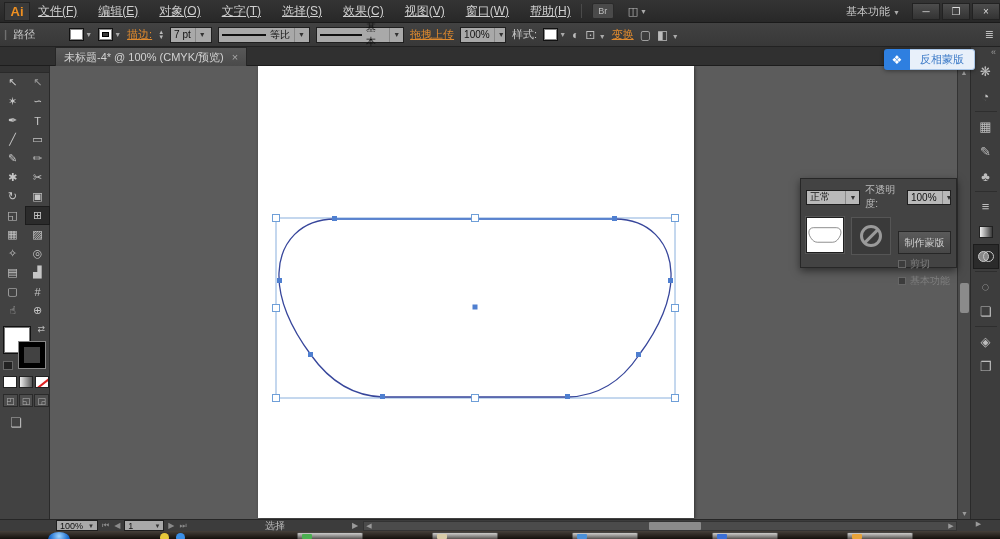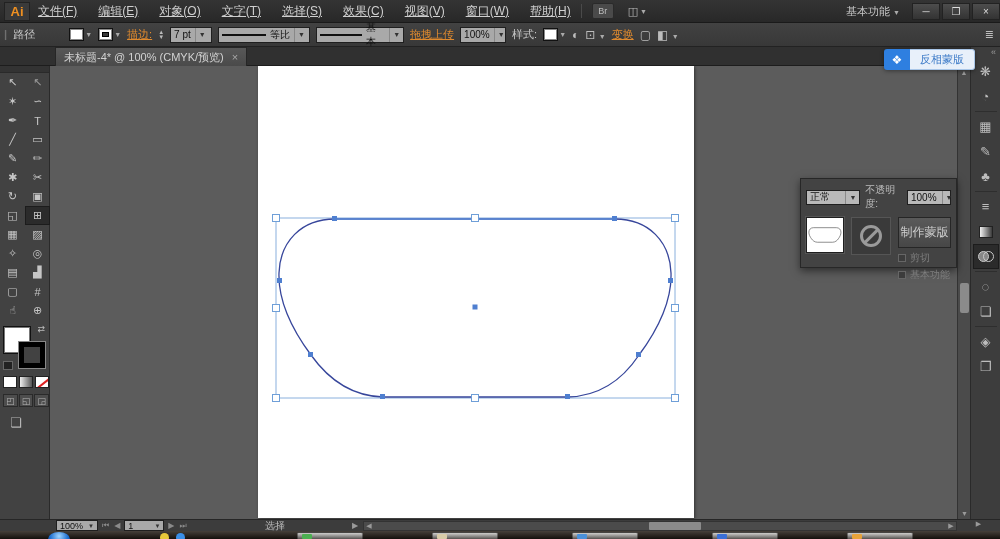--- a/index.html
+++ b/index.html
@@ -106,21 +106,21 @@
   .ptab-flyout { margin-left:auto; color:#9a9a9a; font-size:8px; display:flex; gap:6px; padding:0 4px 3px 0; align-items:center; }
   .panel-row1 { display:flex; align-items:center; gap:5px; padding:4px 5px 2px; }
   .pfield { height:15px; background:#b9b9b9; border:1px solid #1f1f1f; color:#111; display:flex; align-items:center; padding:0 3px; gap:5px; font-size:10px; }
   .pfield .fa { color:#333; font-size:7px; border-left:1px solid #8a8a8a; padding-left:3px; height:100%; display:flex; align-items:center; }
   .panel-row2 { display:flex; gap:7px; padding:4px 5px; }
   .thumb-obj { width:38px; height:36px; background:#fff; border:1px solid #1f1f1f; outline:1px solid #555; }
   .thumb-mask { width:40px; height:38px; background:#3a3a3a; border:1px solid #555; display:flex; align-items:center; justify-content:center; }
   .no-symbol { position:relative; width:22px; height:22px; border:3px solid #9a9a9a; border-radius:50%; }
   .no-symbol::after { content:""; position:absolute; left:-1px; top:7px; width:18px; height:3px; background:#9a9a9a; transform:rotate(-45deg); }
   .mask-col { display:flex; flex-direction:column; gap:3px; flex:1; }
-  .make-mask { height:31px; background:linear-gradient(#5a5a5a,#474747); border:1px solid #262626; color:#cfcfcf; font-size:12px; display:flex; align-items:center; justify-content:center; }
+  .make-mask { height:23px; background:linear-gradient(#5a5a5a,#474747); border:1px solid #262626; color:#cfcfcf; font-size:10px; display:flex; align-items:center; justify-content:center;margin-top:14px; }
   .chk { display:flex; align-items:center; gap:4px; color:#7e7e7e; }
   .chk .box { width:8px; height:8px; border:1px solid #666; background:#3c3c3c; }
 
   
   .statusbar { left:0; top:519px; width:957px; height:12px; background:#3c3c3c; border-top:1px solid #262626; display:flex; align-items:center; gap:4px; font-size:9px; color:#b5b5b5; }
   .sb-field { height:11px; background:#a9a9a9; border:1px solid #1f1f1f; color:#111; display:flex; align-items:center; gap:4px; padding:0 3px; font-size:9px; }
   .sb-field .fa { font-size:6px; color:#333; }
   .sb-nav { color:#8a8a8a; font-size:8px; display:flex; gap:5px; }
   .sb-status { position:absolute; left:265px; color:#bdbdbd; font-size:10px; }
   .sb-play { position:absolute; left:352px; color:#9a9a9a; font-size:8px; }

